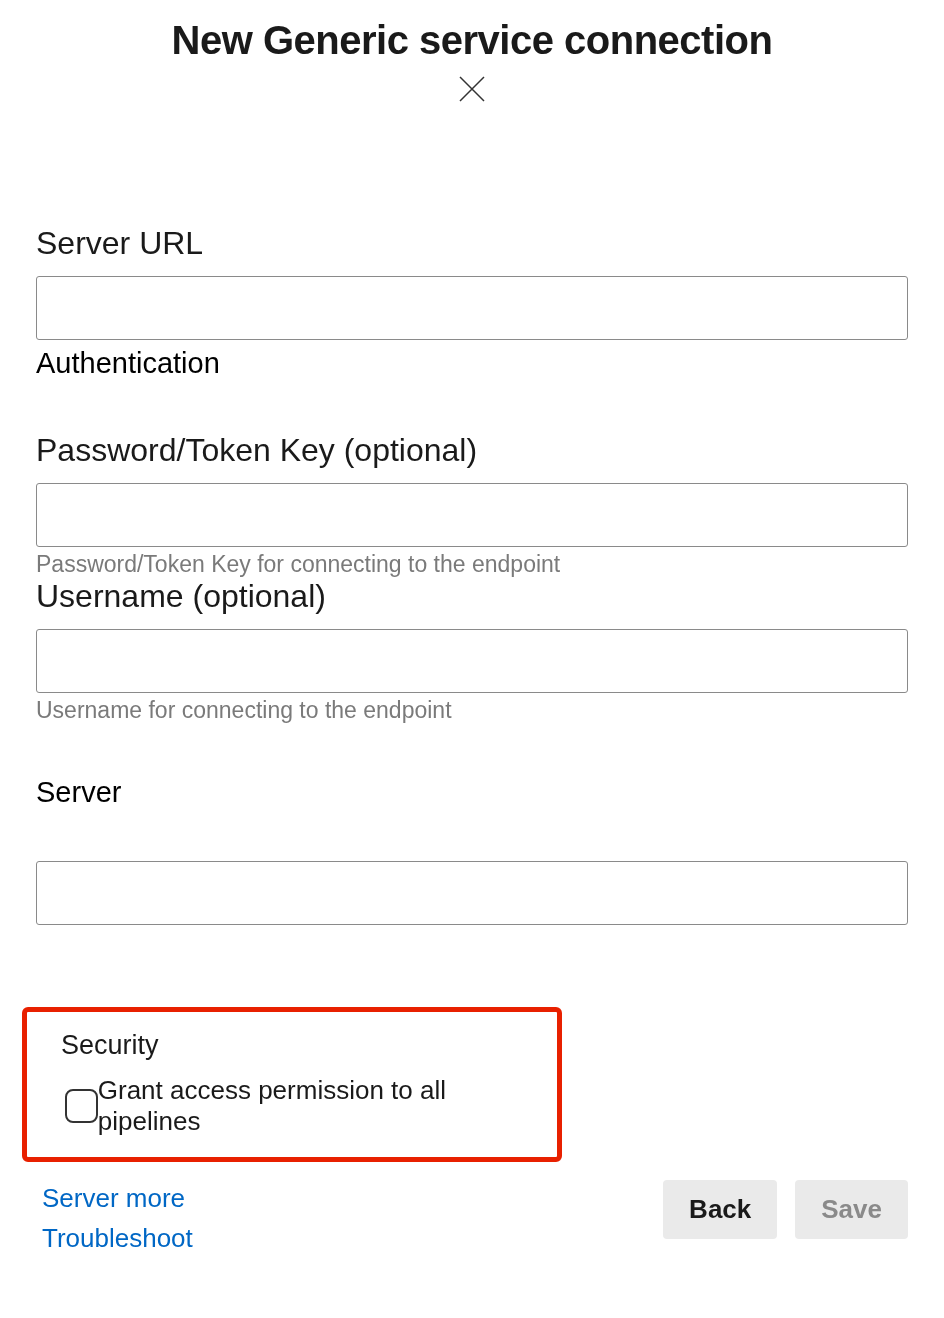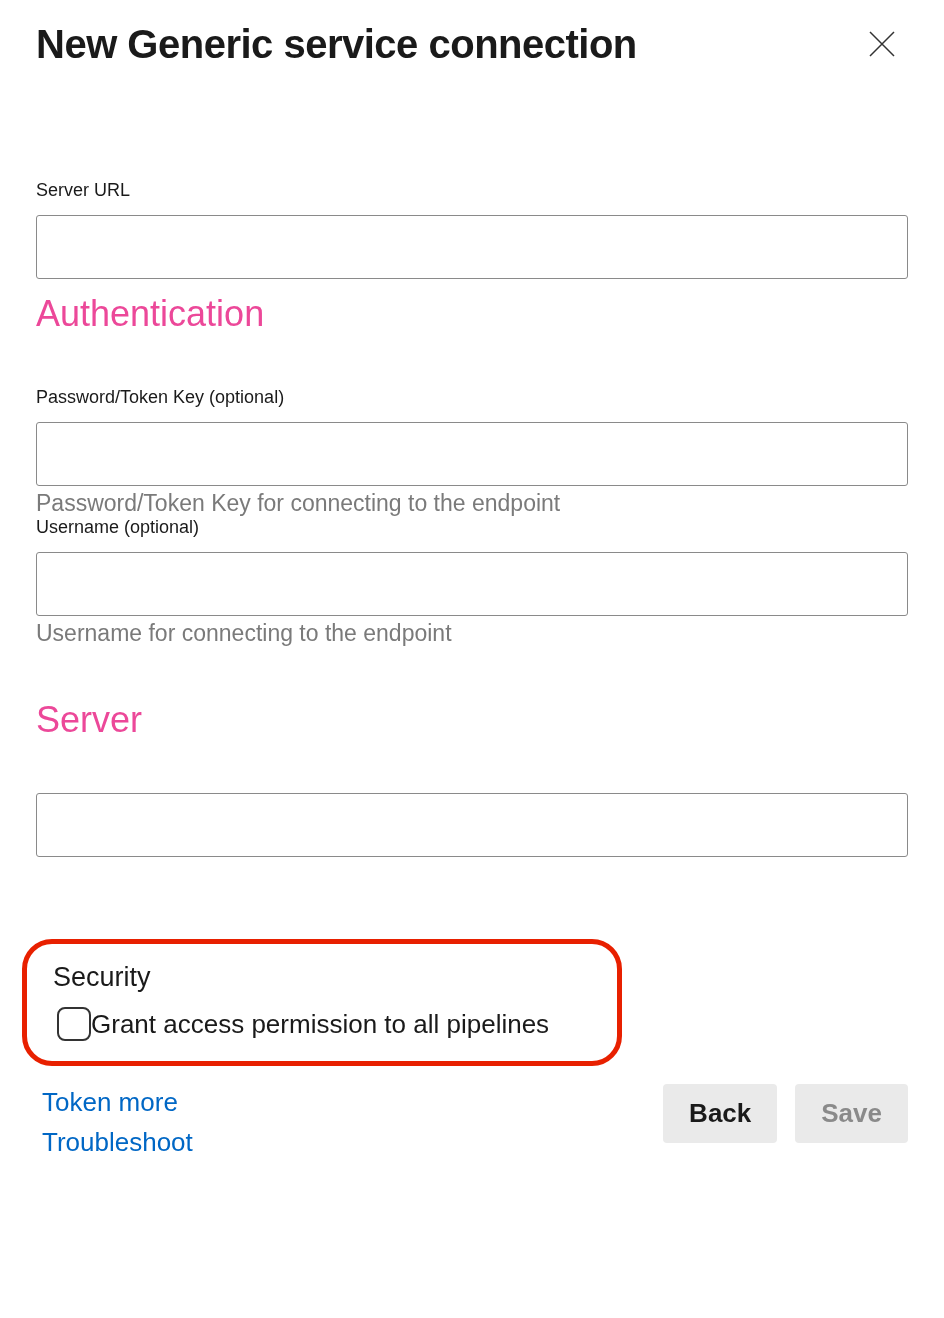--- a/index.html
+++ b/index.html
@@ -12,20 +12,21 @@
     width: 944px;
   }
   .dialog {
     padding: 18px 36px 40px 36px;
   }
   .header {
     display: flex;
     align-items: center;
     justify-content: space-between;
     margin-bottom: 110px;
+    flex-direction: column;
   }
   .title {
     font-size: 40px;
     font-weight: 800;
     letter-spacing: -0.5px;
     margin: 0;
   }
   .close-btn {
     background: none;
     border: none;
@@ -35,31 +36,31 @@
     align-items: center;
     justify-content: center;
   }
   .close-btn svg {
     width: 36px;
     height: 36px;
     stroke: #333;
     stroke-width: 1;
   }
   .field-label {
-    font-size: 18px;
+    font-size: 32px;
     font-weight: 400;
     margin-bottom: 14px;
     color: #1a1a1a;
   }
   .section-label {
-    font-size: 36px;
+    font-size: 29px;
     font-weight: 400;
-    margin-top: 14px;
+    margin-top: 7px;
     margin-bottom: 52px;
-    color: #ec4899;
+    color: #000000;
   }
   .text-input {
     width: 100%;
     height: 64px;
     border: 1px solid #8a8a8a;
     border-radius: 3px;
     font-size: 22px;
     padding: 0 12px;
     background: #fff;
   }
@@ -80,26 +81,26 @@
     margin-top: 4px;
   }
   .field-block {
     margin-bottom: 52px;
   }
   .field-block.tight {
     margin-bottom: 0;
   }
   .security-highlight {
     border: 5px solid #e82000;
-    border-radius: 30px;
-    padding: 18px 20px 20px 20px;
+    border-radius: 6px;
+    padding: 18px 20px 20px 28px;
     margin-top: 30px;
     display: inline-block;
     margin-left: -14px;
-    width: 600px;
+    width: 540px;
   }
   .security-label {
     font-size: 27px;
     font-weight: 400;
     margin-bottom: 14px;
     margin-left: 6px;
   }
   .checkbox-row {
     display: flex;
     align-items: center;
@@ -201,21 +202,21 @@
   <div class="security-highlight">
     <div class="security-label">Security</div>
     <div class="checkbox-row">
       <div class="checkbox" role="checkbox" aria-checked="false"></div>
       <span class="checkbox-label">Grant access permission to all pipelines</span>
     </div>
   </div>
 
   <div class="footer">
     <div class="links">
-      <a class="link">Token more</a>
+      <a class="link">Server more</a>
       <a class="link">Troubleshoot</a>
     </div>
     <div class="buttons">
       <button class="btn btn-back">Back</button>
       <button class="btn btn-save">Save</button>
     </div>
   </div>
 
 </div>
 

